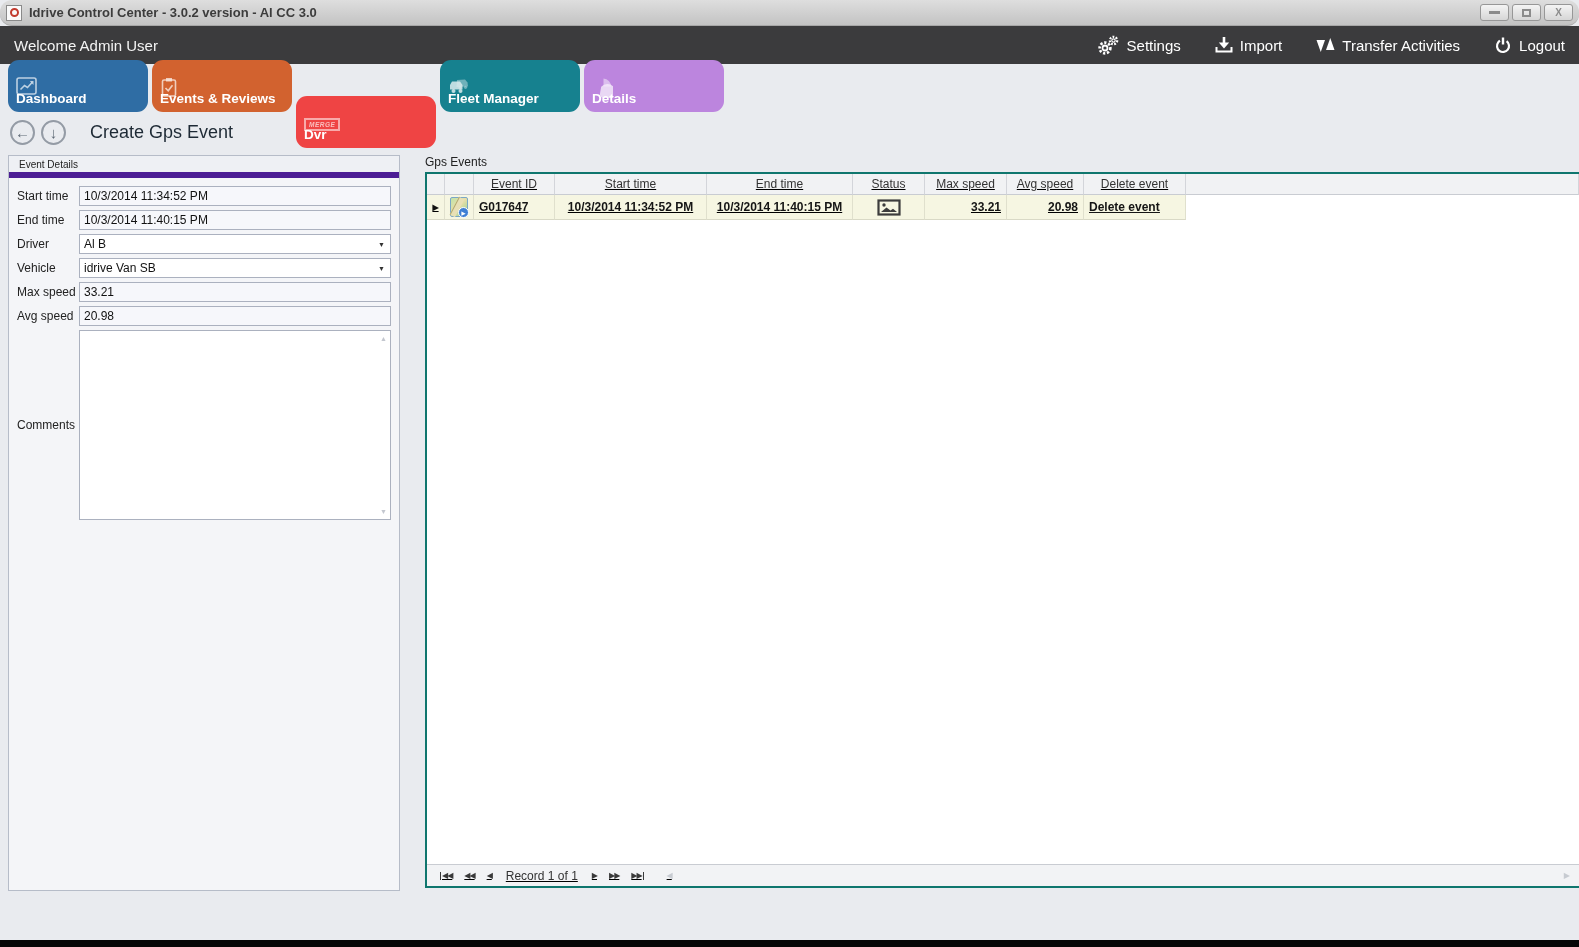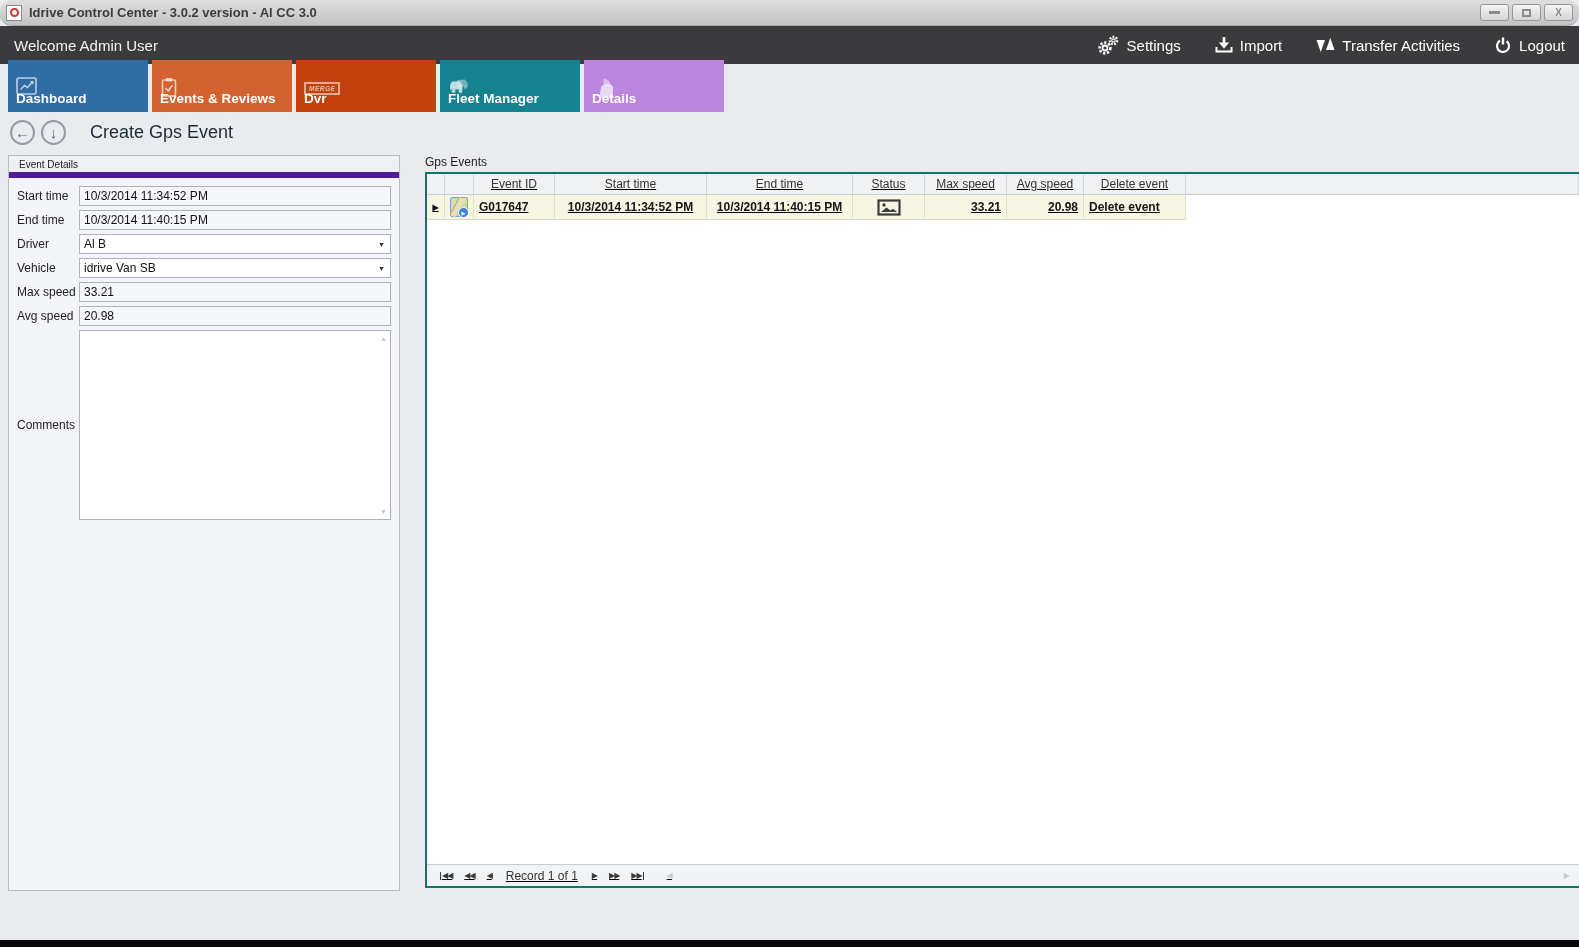--- a/index.html
+++ b/index.html
@@ -25,21 +25,21 @@
   
   .header { position:absolute; top:26px; left:0; right:0; height:38px; background:#3b3b3d;
     display:flex; align-items:center; padding:0 14px;text-align:right; }
   .welcome { color:#f3f3f3; font-size:15px; }
   .header-actions { margin-left:auto; display:flex; align-items:center; gap:34px; }
   .h-action { display:flex; align-items:center; gap:7px; color:#fff; font-size:15px; cursor:default; }
   .h-action svg { display:block; }
 
   
   .tiles { position:absolute; top:60px; left:8px; display:flex; gap:4px; }
-  .tile { position:relative; width:140px; height:52px; color:#fff; padding:17px 8px; }
+  .tile { position:relative; width:140px; height:52px; color:#fff; padding:17px 8px;border-radius:11px; }
   .tile .t-label { position:absolute; left:8px; bottom:6px; font-size:13.5px; font-weight:bold; }
   .tile.selected::before { content:""; position:absolute; left:-2px; right:-2px; top:-3px;
     height:2px; background:#9aa0a6; }
   .tile-icon { opacity:.85; }
   .dvr-box { display:inline-block; border:2px solid rgba(255,255,255,.55); padding:1px 3px;
     font-size:6.5px; font-style:italic; font-weight:bold; letter-spacing:.5px; color:rgba(255,255,255,.65); }
 
   
   .crumb-row { position:absolute; top:120px; left:10px; display:flex; align-items:center; gap:6px; }
   .circle-btn { width:25px; height:25px; border:2px solid #949ba5; border-radius:50%;
@@ -183,21 +183,21 @@
       <span class="t-label">Dashboard</span>
     </div>
     <div class="tile" style="background-color: rgb(210, 98, 47);">
       <svg class="tile-icon" width="18" height="21" viewBox="0 0 18 21">
         <rect x="2.5" y="3" width="13" height="16" rx="1.5" fill="none" stroke="rgba(255,255,255,.8)" stroke-width="1.6"></rect>
         <rect x="6" y="1" width="6" height="3.5" fill="rgba(255,255,255,.8)"></rect>
         <polyline points="5.5,11 8.2,13.8 12.5,8.2" fill="none" stroke="rgba(255,255,255,.8)" stroke-width="1.7"></polyline>
       </svg>
       <span class="t-label">Events &amp; Reviews</span>
     </div>
-    <div class="tile" style="background-color: #c2410c;">
+    <div class="tile" style="background-color: #ef4444; margin-top: 36px;">
       <span class="dvr-box">MERGE</span>
       <span class="t-label">Dvr</span>
     </div>
     <div class="tile" style="background-color: rgb(22, 129, 143);">
       <svg class="tile-icon" width="26" height="20" viewBox="0 0 26 20">
         <g fill="rgba(255,255,255,.45)">
           <path d="M9 3 l8-0.5 2.5 3 0.5 4 -11.5 0.5 z"></path>
             <circle cx="12" cy="10.5" r="1.6"></circle>
             <circle cx="17.5" cy="10.3" r="1.6"></circle>
         </g>

